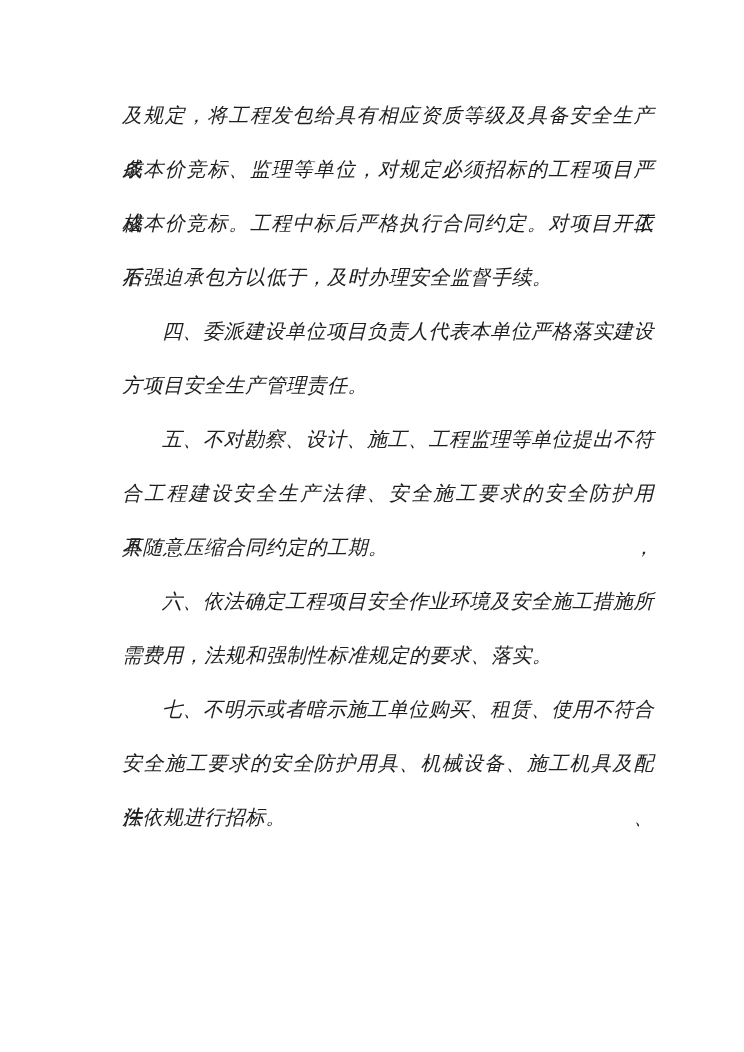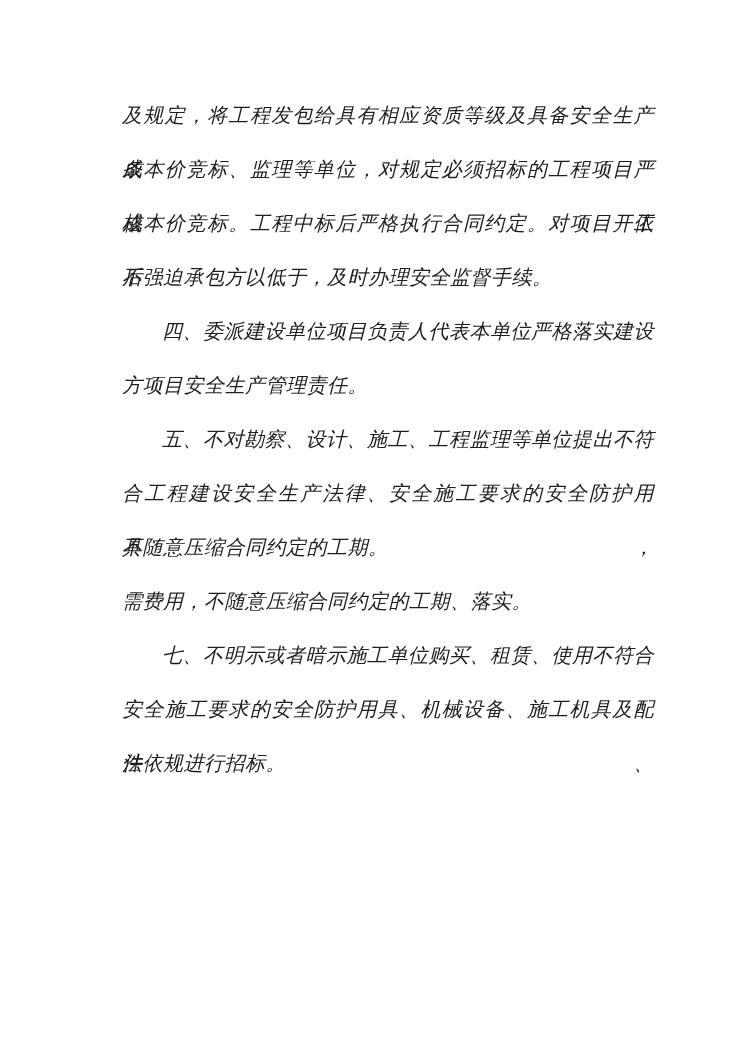--- a/index.html
+++ b/index.html
@@ -54,18 +54,19 @@
   <div class="text-block">
     <div class="line fill">及规定，将工程发包给具有相应资质等级及具备安全生产条</div>
     <div class="line fill">成本价竞标、监理等单位，对规定必须招标的工程项目严格依</div>
     <div class="line fill">成本价竞标。工程中标后严格执行合同约定。对项目开工后</div>
     <div class="line">不强迫承包方以低于，及时办理安全监督手续。</div>
     <div class="line fill indent">四、委派建设单位项目负责人代表本单位严格落实建设</div>
     <div class="line">方项目安全生产管理责任。</div>
     <div class="line fill indent">五、不对勘察、设计、施工、工程监理等单位提出不符</div>
     <div class="line fill">合工程建设安全生产法律、安全施工要求的安全防护用具，</div>
     <div class="line">不随意压缩合同约定的工期。</div>
-    <div class="line">需费用，不随意压缩合同约定的工期、落实。</div>
+    <div class="line fill indent">六、依法确定工程项目安全作业环境及安全施工措施所</div>
+    <div class="line">需费用，法规和强制性标准规定的要求、落实。</div>
     <div class="line fill indent">七、不明示或者暗示施工单位购买、租赁、使用不符合</div>
     <div class="line fill">安全施工要求的安全防护用具、机械设备、施工机具及配件、</div>
     <div class="line">法依规进行招标。</div>
   </div>
 </div>
 
 </body></html>

